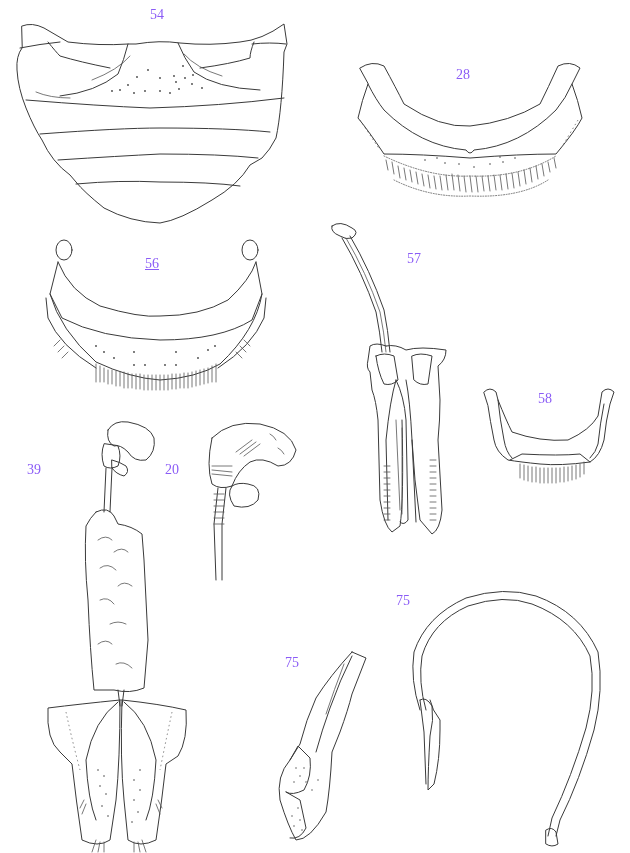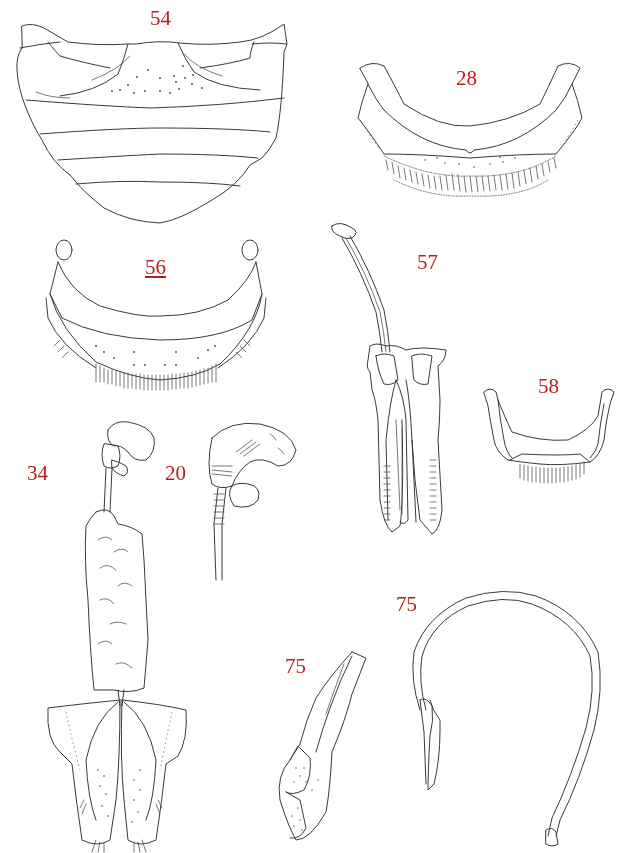--- a/index.html
+++ b/index.html
@@ -1,35 +1,35 @@
 <!DOCTYPE html>
 <html><head>
 <meta charset="utf-8">
 <style>
   html,body{margin:0;padding:0;background:#ffffff;}
   body{width:630px;height:853px;position:relative;overflow:hidden;font-family:"Liberation Serif","DejaVu Serif",serif;}
   .plate{position:absolute;left:0;top:0;width:630px;height:853px;}
-  .fig-label{position:absolute;font-size:21px;color:#b91c1c;line-height:1;}
+  .fig-label{position:absolute;font-size:14px;color:#8b5cf6;line-height:1;}
   svg.fig{position:absolute;left:0;top:0;}
   .ln{fill:none;stroke:#3a3a3a;stroke-width:1;stroke-linecap:round;stroke-linejoin:round;}
   .thin{fill:none;stroke:#555;stroke-width:0.8;stroke-linecap:round;}
   .dot{fill:#444;}
   .dash{fill:none;stroke:#666;stroke-width:0.8;stroke-dasharray:1.5 3;}
 </style>
 </head>
 <body>
 
 <div class="plate">
 
   <div class="fig-label" style="left:150px;top:8px;">54</div>
   <div class="fig-label" style="left:456px;top:68px;">28</div>
   <div class="fig-label" style="left:145px;top:257px;text-decoration:underline;">56</div>
-  <div class="fig-label" style="left:417px;top:252px;">57</div>
-  <div class="fig-label" style="left:538px;top:376px;">58</div>
-  <div class="fig-label" style="left:27px;top:463px;">34</div>
+  <div class="fig-label" style="left:407px;top:252px;">57</div>
+  <div class="fig-label" style="left:538px;top:392px;">58</div>
+  <div class="fig-label" style="left:27px;top:463px;">39</div>
   <div class="fig-label" style="left:165px;top:463px;">20</div>
   <div class="fig-label" style="left:396px;top:594px;">75</div>
   <div class="fig-label" style="left:285px;top:656px;">75</div>
 
   <svg class="fig" width="630" height="853" viewBox="0 0 630 853">
 
     <g>
       <path class="ln" d="M22,26 Q32,22 44,28 L68,42 Q100,46 128,44 L136,44 Q160,40 180,43 Q210,46 240,42 Q262,40 284,24 L287,44 L284,52 Q282,110 276,138 Q270,150 262,158 L250,165 Q238,185 212,200 Q180,220 160,223 Q130,222 104,208 Q84,192 76,182 L70,175 Q52,162 42,140 Q34,128 26,108 Q18,88 17,70 Q16,56 22,48 Z"></path>
       <path class="ln" d="M20,48 Q40,44 60,42"></path>
       <path class="ln" d="M252,44 Q270,42 286,44"></path>

